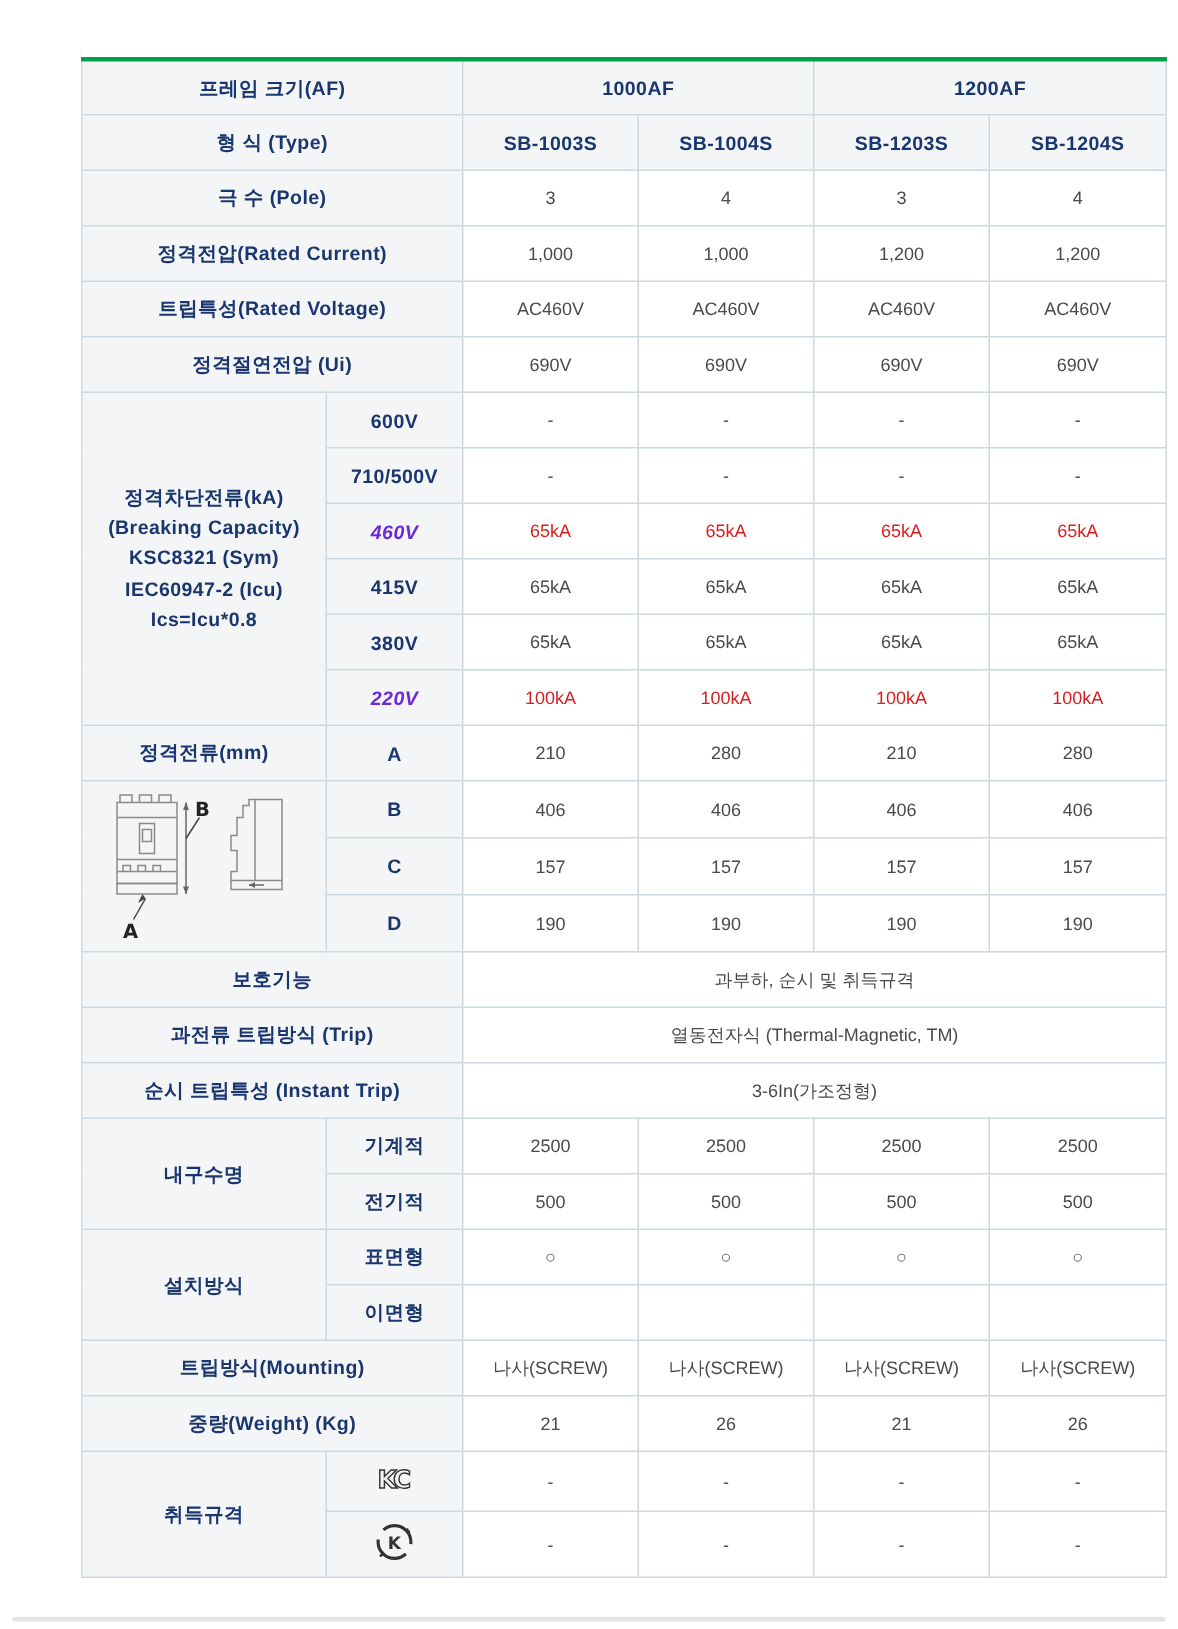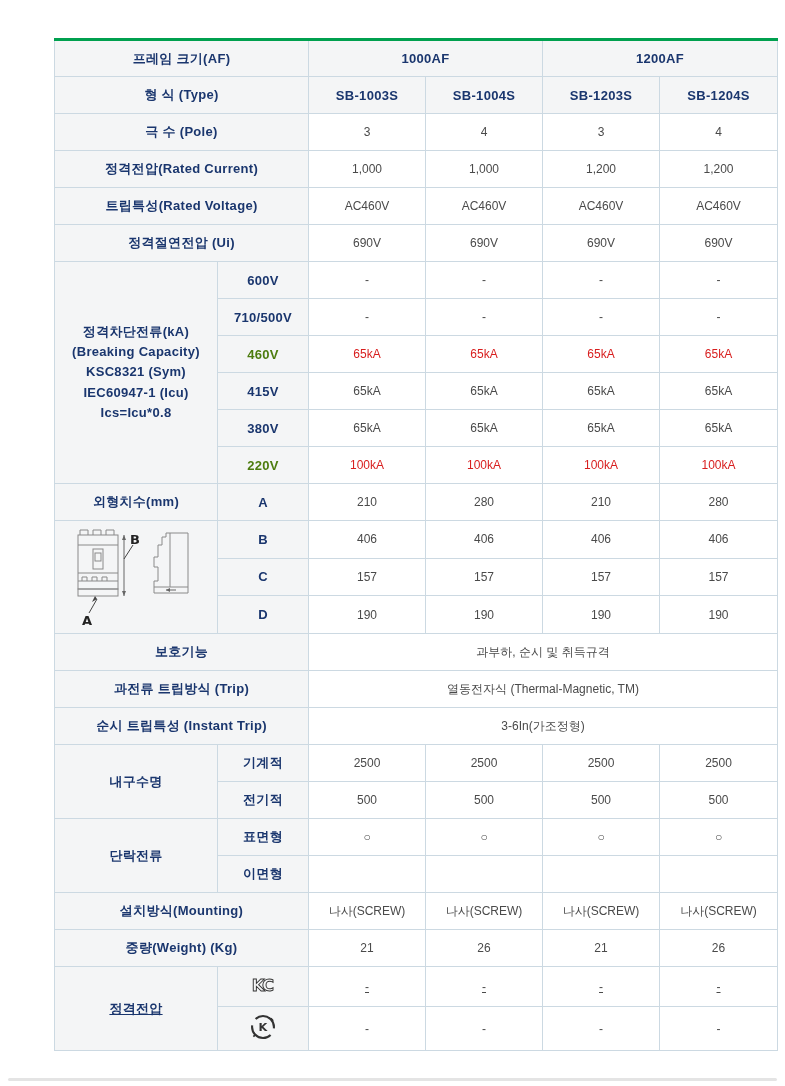--- a/index.html
+++ b/index.html
@@ -22,24 +22,24 @@
     text-align:center; vertical-align:middle;
     height:37px; padding:2px 4px;
     font-weight:normal;
   }
   th.lbl {
     background:#f4f5f6;
     color:#1a366e; font-weight:bold; font-size:13px;
     letter-spacing:0.3px;
   }
   td.val { color:#4a4a4a; font-size:12px; background:#fff; }
-  th.lbl.red { color:#4d7c0f; }
+  th.lbl.red { color:#6d28d9;font-style:italic; }
   td.val.red { color:#d81e1e; }
   .multi span { display:block; line-height:1.55; }
-  tr.row-kc th, tr.row-kc td { height:40px;text-decoration:underline; }
+  tr.row-kc th, tr.row-kc td { height:40px; }
   tr.row-ks th, tr.row-ks td { height:44px; }
   .diag-cell { background:#f4f5f6; }
   .bottom-divider {
     position:absolute; left:8px; top:1078px; width:769px; height:3px;
     background:#e4e4e4; border-radius:2px;
   }
   svg text { font-family:"DejaVu Sans",sans-serif; }
 </style>
 </head>
 <body>
@@ -100,21 +100,21 @@
     <td class="val">690V</td>
     <td class="val">690V</td>
     <td class="val">690V</td>
   </tr>
 
   <tr>
     <th class="lbl multi" rowspan="6" style="font-size:13px;">
       <span>정격차단전류(kA)</span>
       <span>(Breaking Capacity)</span>
       <span>KSC8321 (Sym)</span>
-      <span>IEC60947-1 (Icu)</span>
+      <span>IEC60947-2 (Icu)</span>
       <span>Ics=Icu*0.8</span>
     </th>
     <th class="lbl">600V</th>
     <td class="val">-</td>
     <td class="val">-</td>
     <td class="val">-</td>
     <td class="val">-</td>
   </tr>
 
   <tr>
@@ -151,21 +151,21 @@
 
   <tr>
     <th class="lbl red">220V</th>
     <td class="val red">100kA</td>
     <td class="val red">100kA</td>
     <td class="val red">100kA</td>
     <td class="val red">100kA</td>
   </tr>
 
   <tr>
-    <th class="lbl">외형치수(mm)</th>
+    <th class="lbl">정격전류(mm)</th>
     <th class="lbl">A</th>
     <td class="val">210</td>
     <td class="val">280</td>
     <td class="val">210</td>
     <td class="val">280</td>
   </tr>
 
   <tr>
     <th class="diag-cell" rowspan="3">
       <svg width="140" height="104" viewBox="0 0 140 104">
@@ -244,53 +244,53 @@
   </tr>
   <tr>
     <th class="lbl">전기적</th>
     <td class="val">500</td>
     <td class="val">500</td>
     <td class="val">500</td>
     <td class="val">500</td>
   </tr>
 
   <tr>
-    <th class="lbl" rowspan="2">단락전류</th>
+    <th class="lbl" rowspan="2">설치방식</th>
     <th class="lbl">표면형</th>
     <td class="val">○</td>
     <td class="val">○</td>
     <td class="val">○</td>
     <td class="val">○</td>
   </tr>
   <tr>
     <th class="lbl">이면형</th>
     <td class="val"></td>
     <td class="val"></td>
     <td class="val"></td>
     <td class="val"></td>
   </tr>
 
   <tr>
-    <th class="lbl" colspan="2">설치방식(Mounting)</th>
+    <th class="lbl" colspan="2">트립방식(Mounting)</th>
     <td class="val">나사(SCREW)</td>
     <td class="val">나사(SCREW)</td>
     <td class="val">나사(SCREW)</td>
     <td class="val">나사(SCREW)</td>
   </tr>
 
   <tr>
     <th class="lbl" colspan="2">중량(Weight) (Kg)</th>
     <td class="val">21</td>
     <td class="val">26</td>
     <td class="val">21</td>
     <td class="val">26</td>
   </tr>
 
   <tr class="row-kc">
-    <th class="lbl" rowspan="2">정격전압</th>
+    <th class="lbl" rowspan="2">취득규격</th>
     <th class="lbl">
       <svg width="26" height="24" viewBox="0 0 30 26">
         <text x="2" y="20" font-size="19" font-weight="bold" fill="none" stroke="#333" stroke-width="1.1" letter-spacing="-2">KC</text>
       </svg>
     </th>
     <td class="val">-</td>
     <td class="val">-</td>
     <td class="val">-</td>
     <td class="val">-</td>
   </tr>

